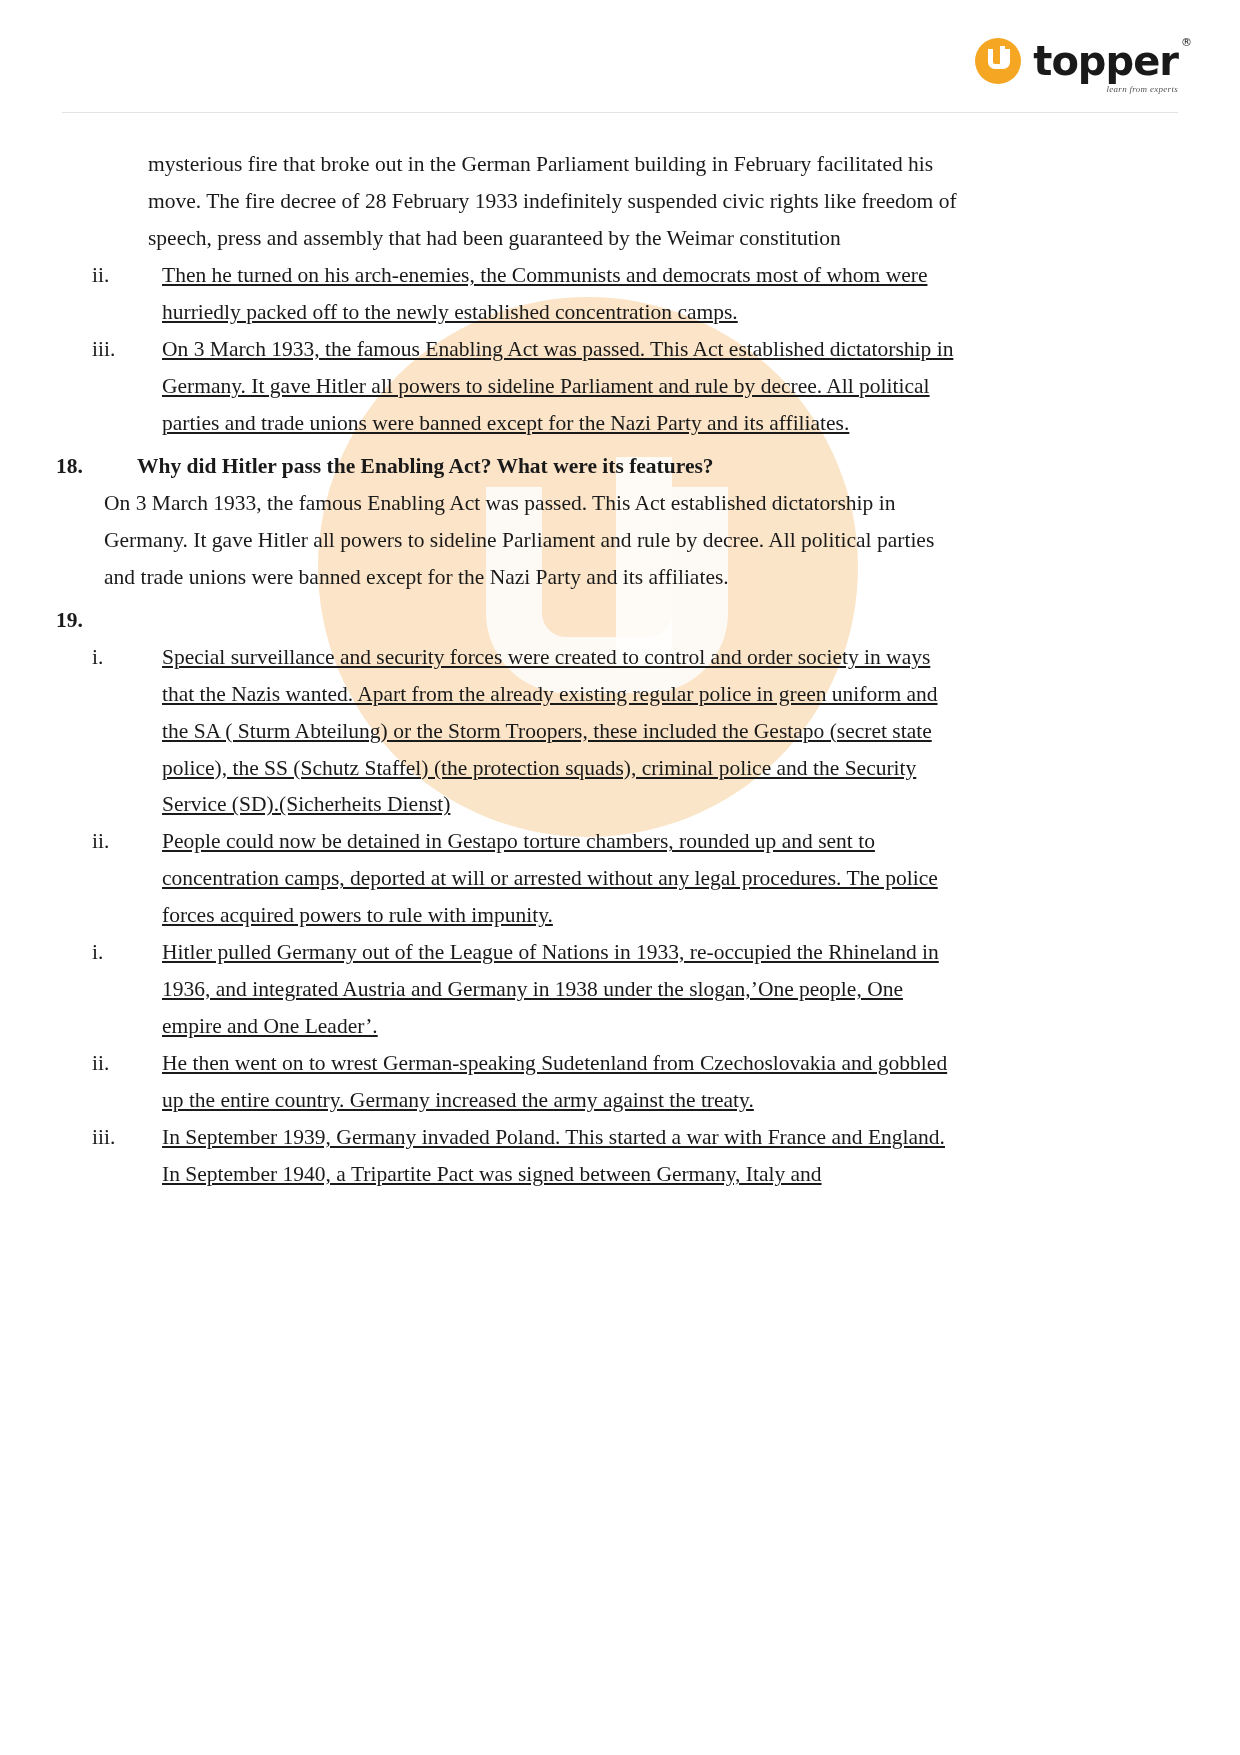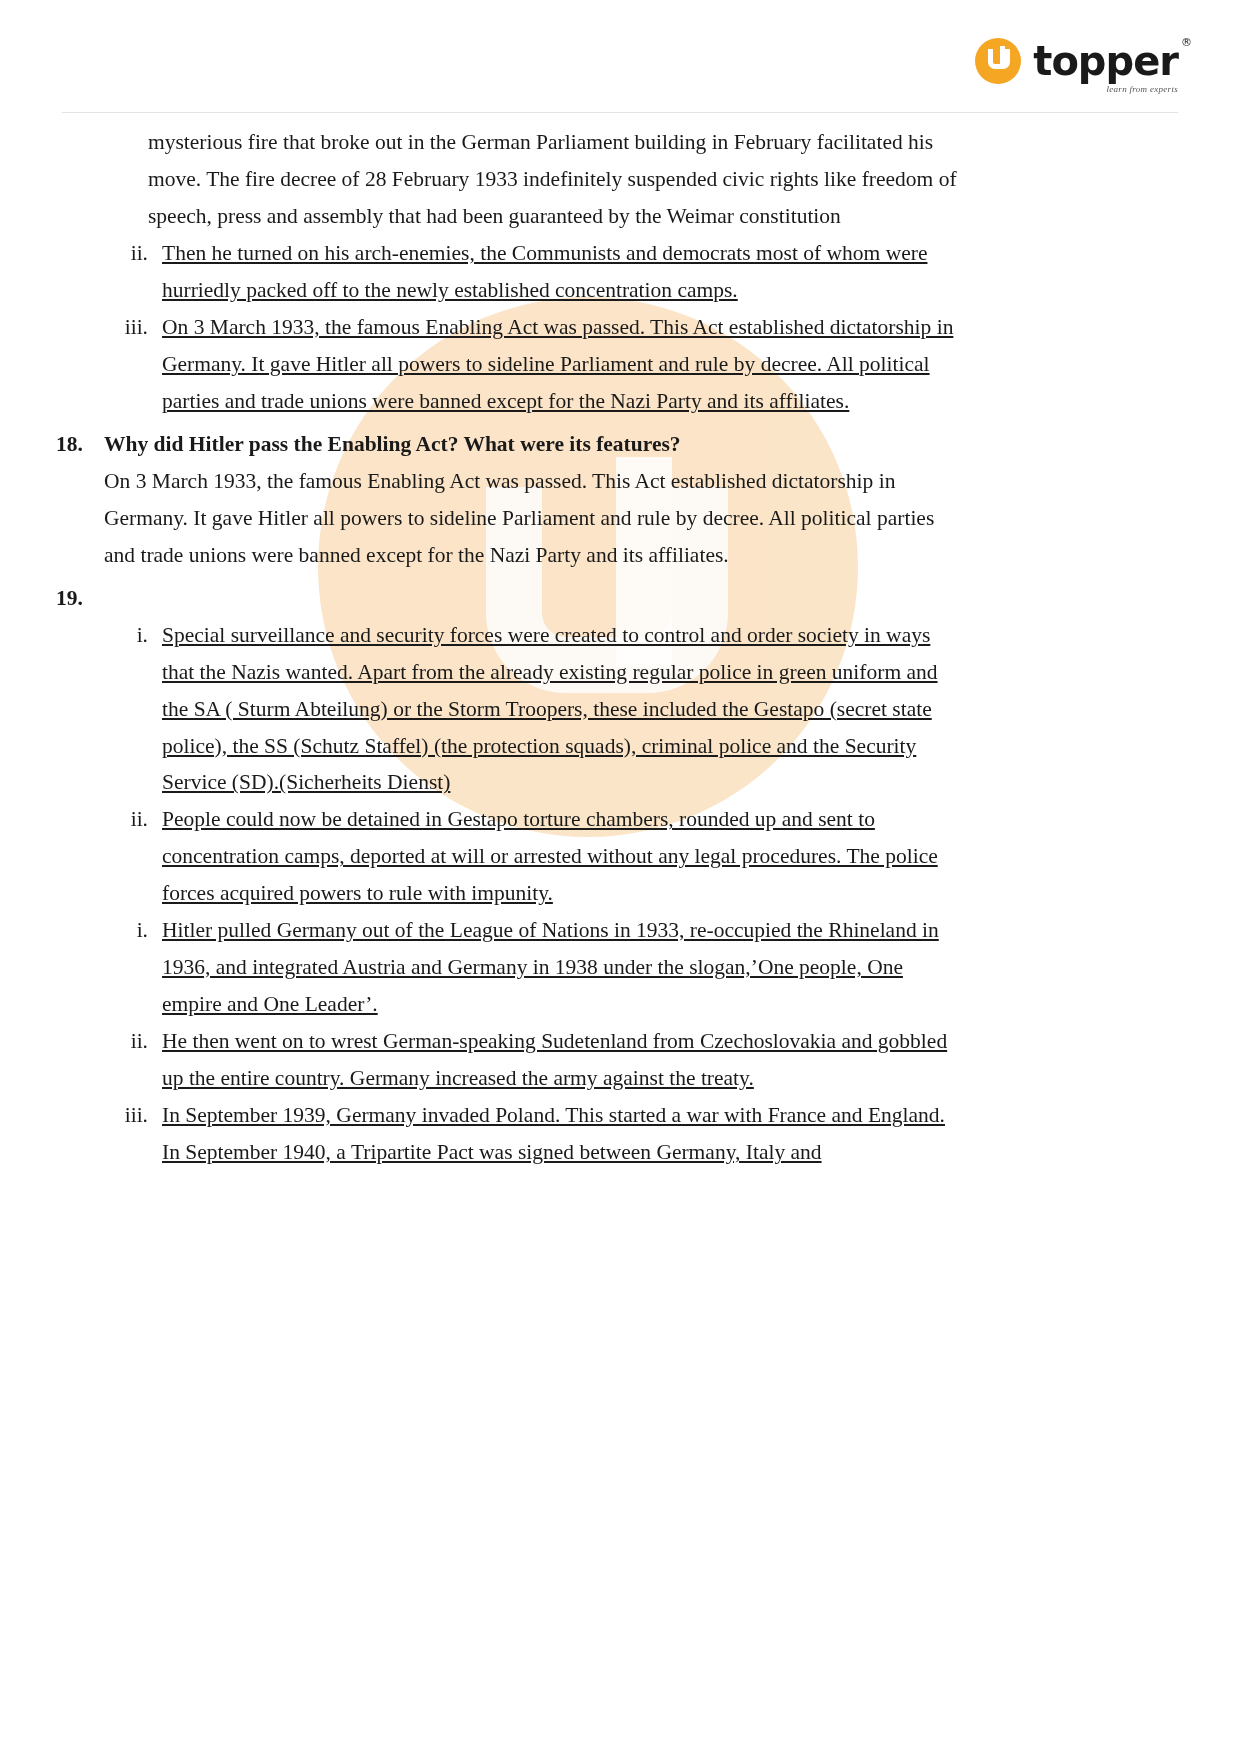--- a/index.html
+++ b/index.html
@@ -146,21 +146,21 @@
     width: 56px;
     height: 210px;
     background: #ffffff;
     opacity: 0.85;
   }
 
   
   .content {
     position: absolute;
     left: 0;
-    top: 112px;
+    top: 134px;
     width: 1024px;
     z-index: 2;
   }
   .block {
     position: relative;
     padding-left: 0;
   }
   .para {
     font-size: 21.5px;
     line-height: 1.72;
@@ -173,20 +173,21 @@
     margin-left: 148px;
     margin-right: 62px;
   }
 
   
   .qrow {
     display: flex;
     margin-left: 56px;
     margin-right: 62px;
     margin-top: 6px;
+    gap: 33px;
   }
   .qnum {
     flex: none;
     width: 48px;
     font-weight: bold;
     font-size: 21.5px;
     line-height: 1.72;
     text-align: left;
   }
   .qtext {
@@ -203,21 +204,21 @@
 
   
   .irow {
     display: flex;
     margin-left: 92px;
     margin-right: 62px;
   }
   .inum {
     flex: none;
     width: 56px;
-    text-align: right;
+    text-align: left;
     padding-right: 14px;
     font-size: 21.5px;
     line-height: 1.72;
   }
   .itext {
     font-size: 21.5px;
     line-height: 1.72;
     flex: 1;
     text-decoration: underline;
   }

